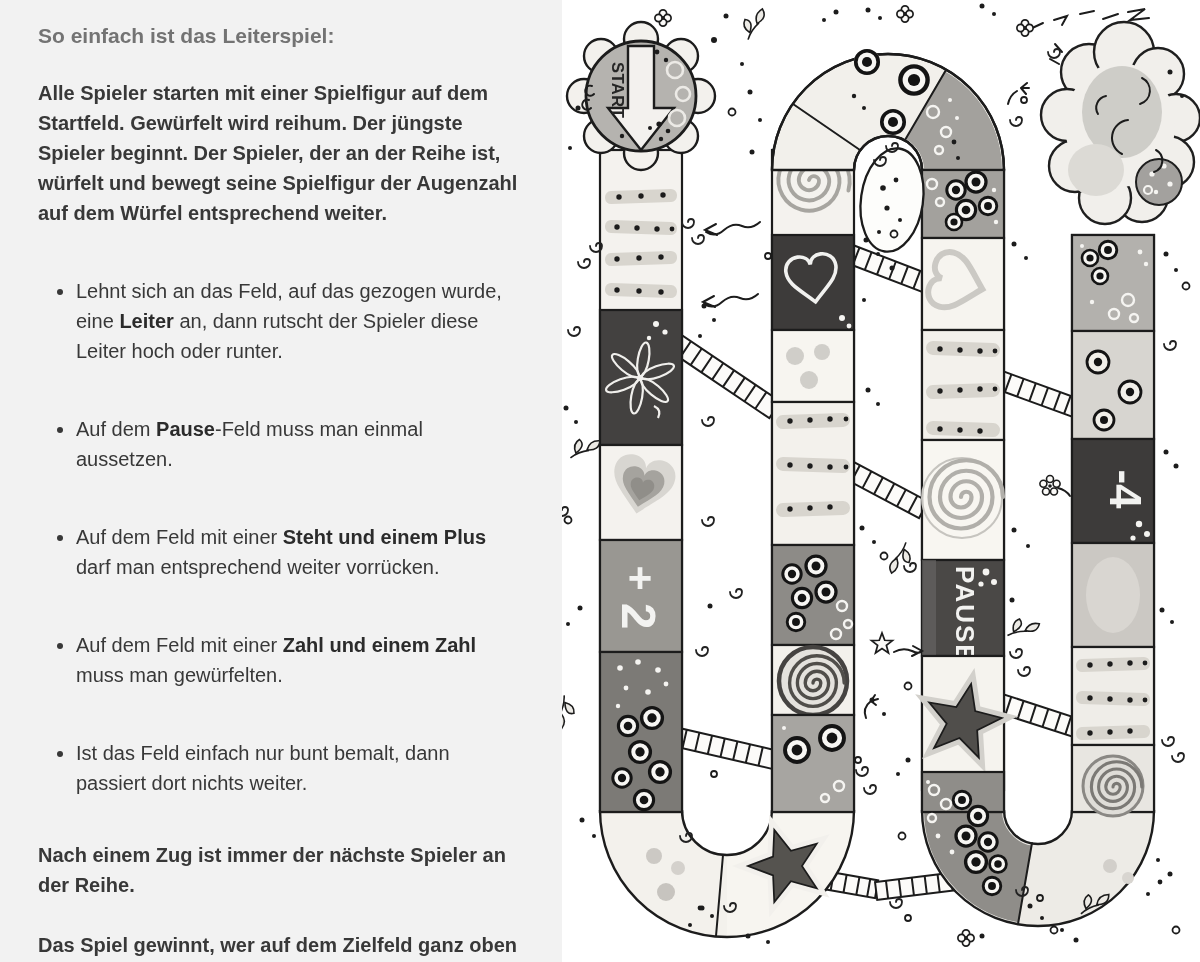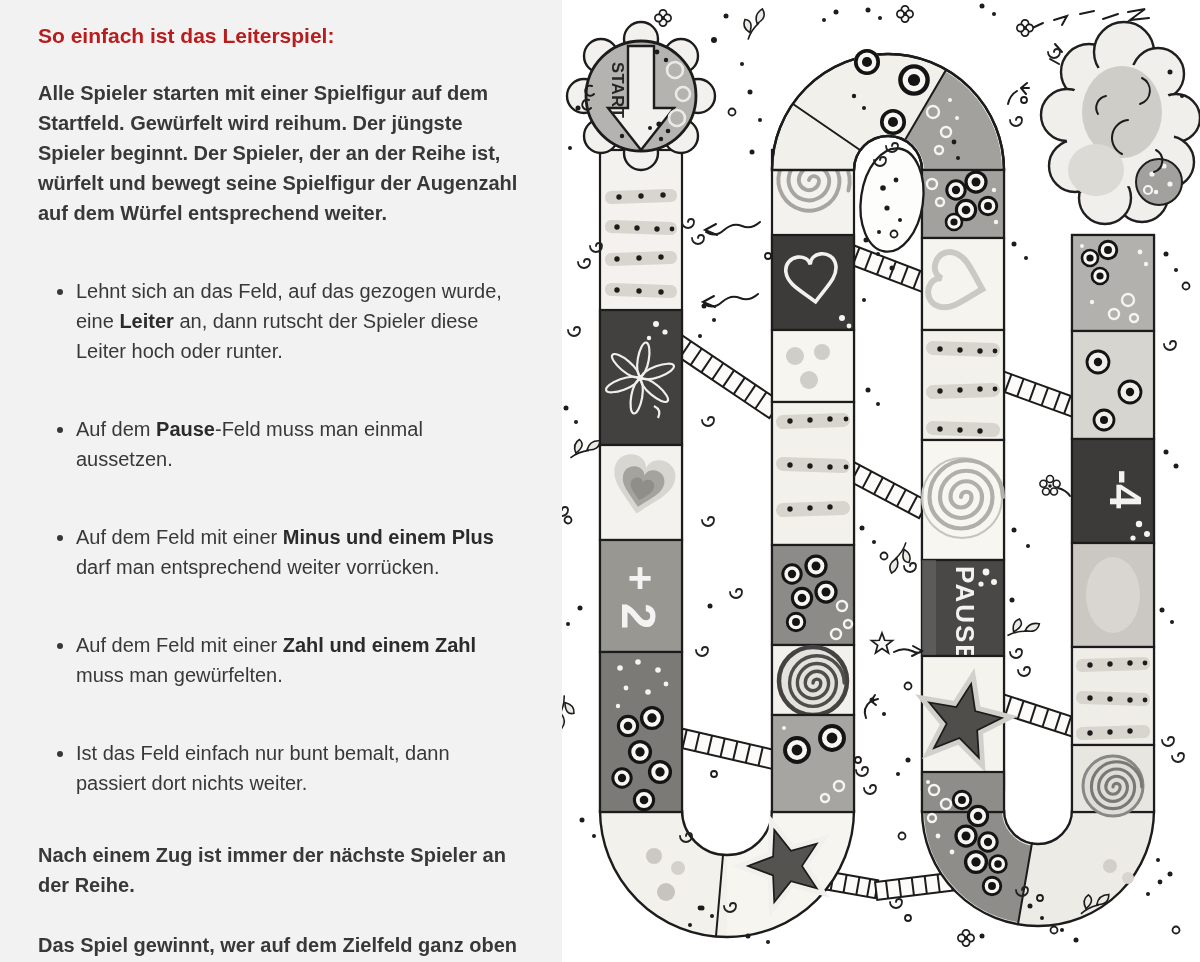--- a/index.html
+++ b/index.html
@@ -1,20 +1,20 @@
 <!DOCTYPE html>
 <html><head>
 <meta charset="utf-8">
 <style>
   html,body{margin:0;padding:0;background:#ffffff;}
   .page{position:relative;width:1200px;height:962px;overflow:hidden;
         font-family:"Liberation Sans",sans-serif;background:#ffffff;}
   .panel{position:absolute;left:0;top:0;width:562px;height:962px;background:#f2f2f2;
          box-sizing:border-box;padding:22px 36px 0 38px;color:#383838;}
-  .panel h1{font-size:21px;line-height:28px;margin:0 0 28px 0;color:#b91c1c;font-weight:bold;}
+  .panel h1{font-size:21px;line-height:28px;margin:0 0 28px 0;color:#737373;font-weight:bold;}
   .panel p{font-size:20px;line-height:30px;margin:0 0 30px 0;font-weight:bold;}
   .panel p.tight{}
   .panel p.wide{margin-bottom:68px;}
   .panel ul{margin:0 0 42px 0;padding:0 0 0 38px;}
   .panel li{font-size:20px;line-height:30px;padding-right:4px;margin-top:48px;}
   .panel b{font-weight:bold;color:#2b2b2b;}
   .board{position:absolute;left:562px;top:0;width:638px;height:962px;background:#ffffff;}
   svg .ink{stroke:#1c1c1c;fill:none;stroke-width:2;stroke-linecap:round;}
   svg .seg{stroke:#1c1c1c;stroke-width:2.2;}
   svg .dk{fill:#1c1c1c;}
@@ -28,21 +28,21 @@
 <body>
 
 <div class="page">
 
   <div class="panel">
     <h1>So einfach ist das Leiterspiel:</h1>
     <p>Alle Spieler starten mit einer Spielfigur auf dem Startfeld. Gewürfelt wird reihum. Der jüngste Spieler beginnt. Der Spieler, der an der Reihe ist, würfelt und bewegt seine Spielfigur der Augenzahl auf dem Würfel entsprechend weiter.</p>
     <ul>
       <li><span>Lehnt sich an das Feld, auf das gezogen wurde, eine </span><b>Leiter</b><span> an, dann rutscht der Spieler diese Leiter hoch oder runter.</span></li>
       <li><span>Auf dem </span><b>Pause</b><span>-Feld muss man einmal aussetzen.</span></li>
-      <li><span>Auf dem Feld mit einer </span><b>Minus und einem Plus</b><span> darf man entsprechend weiter vorrücken.</span></li>
+      <li><span>Auf dem Feld mit einer </span><b>Steht und einem Plus</b><span> darf man entsprechend weiter vorrücken.</span></li>
       <li><span>Auf dem Feld mit einer </span><b>Zahl und einem Zahl</b><span> muss man gewürfelten.</span></li>
       <li><span>Ist das Feld einfach nur bunt bemalt, dann passiert dort nichts weiter.</span><b></b><span></span></li>
     </ul>
     <p class="tight">Nach einem Zug ist immer der nächste Spieler an der Reihe.</p>
     <p class="wide">Das Spiel gewinnt, wer auf dem Zielfeld ganz oben am Ende ankommt. Das Feld muss mit der gewürfelten Zahl genau erreicht werden.</p>
   </div>
 
   <div class="board">
   <svg width="638" height="962" viewBox="0 0 638 962">
     <defs>

